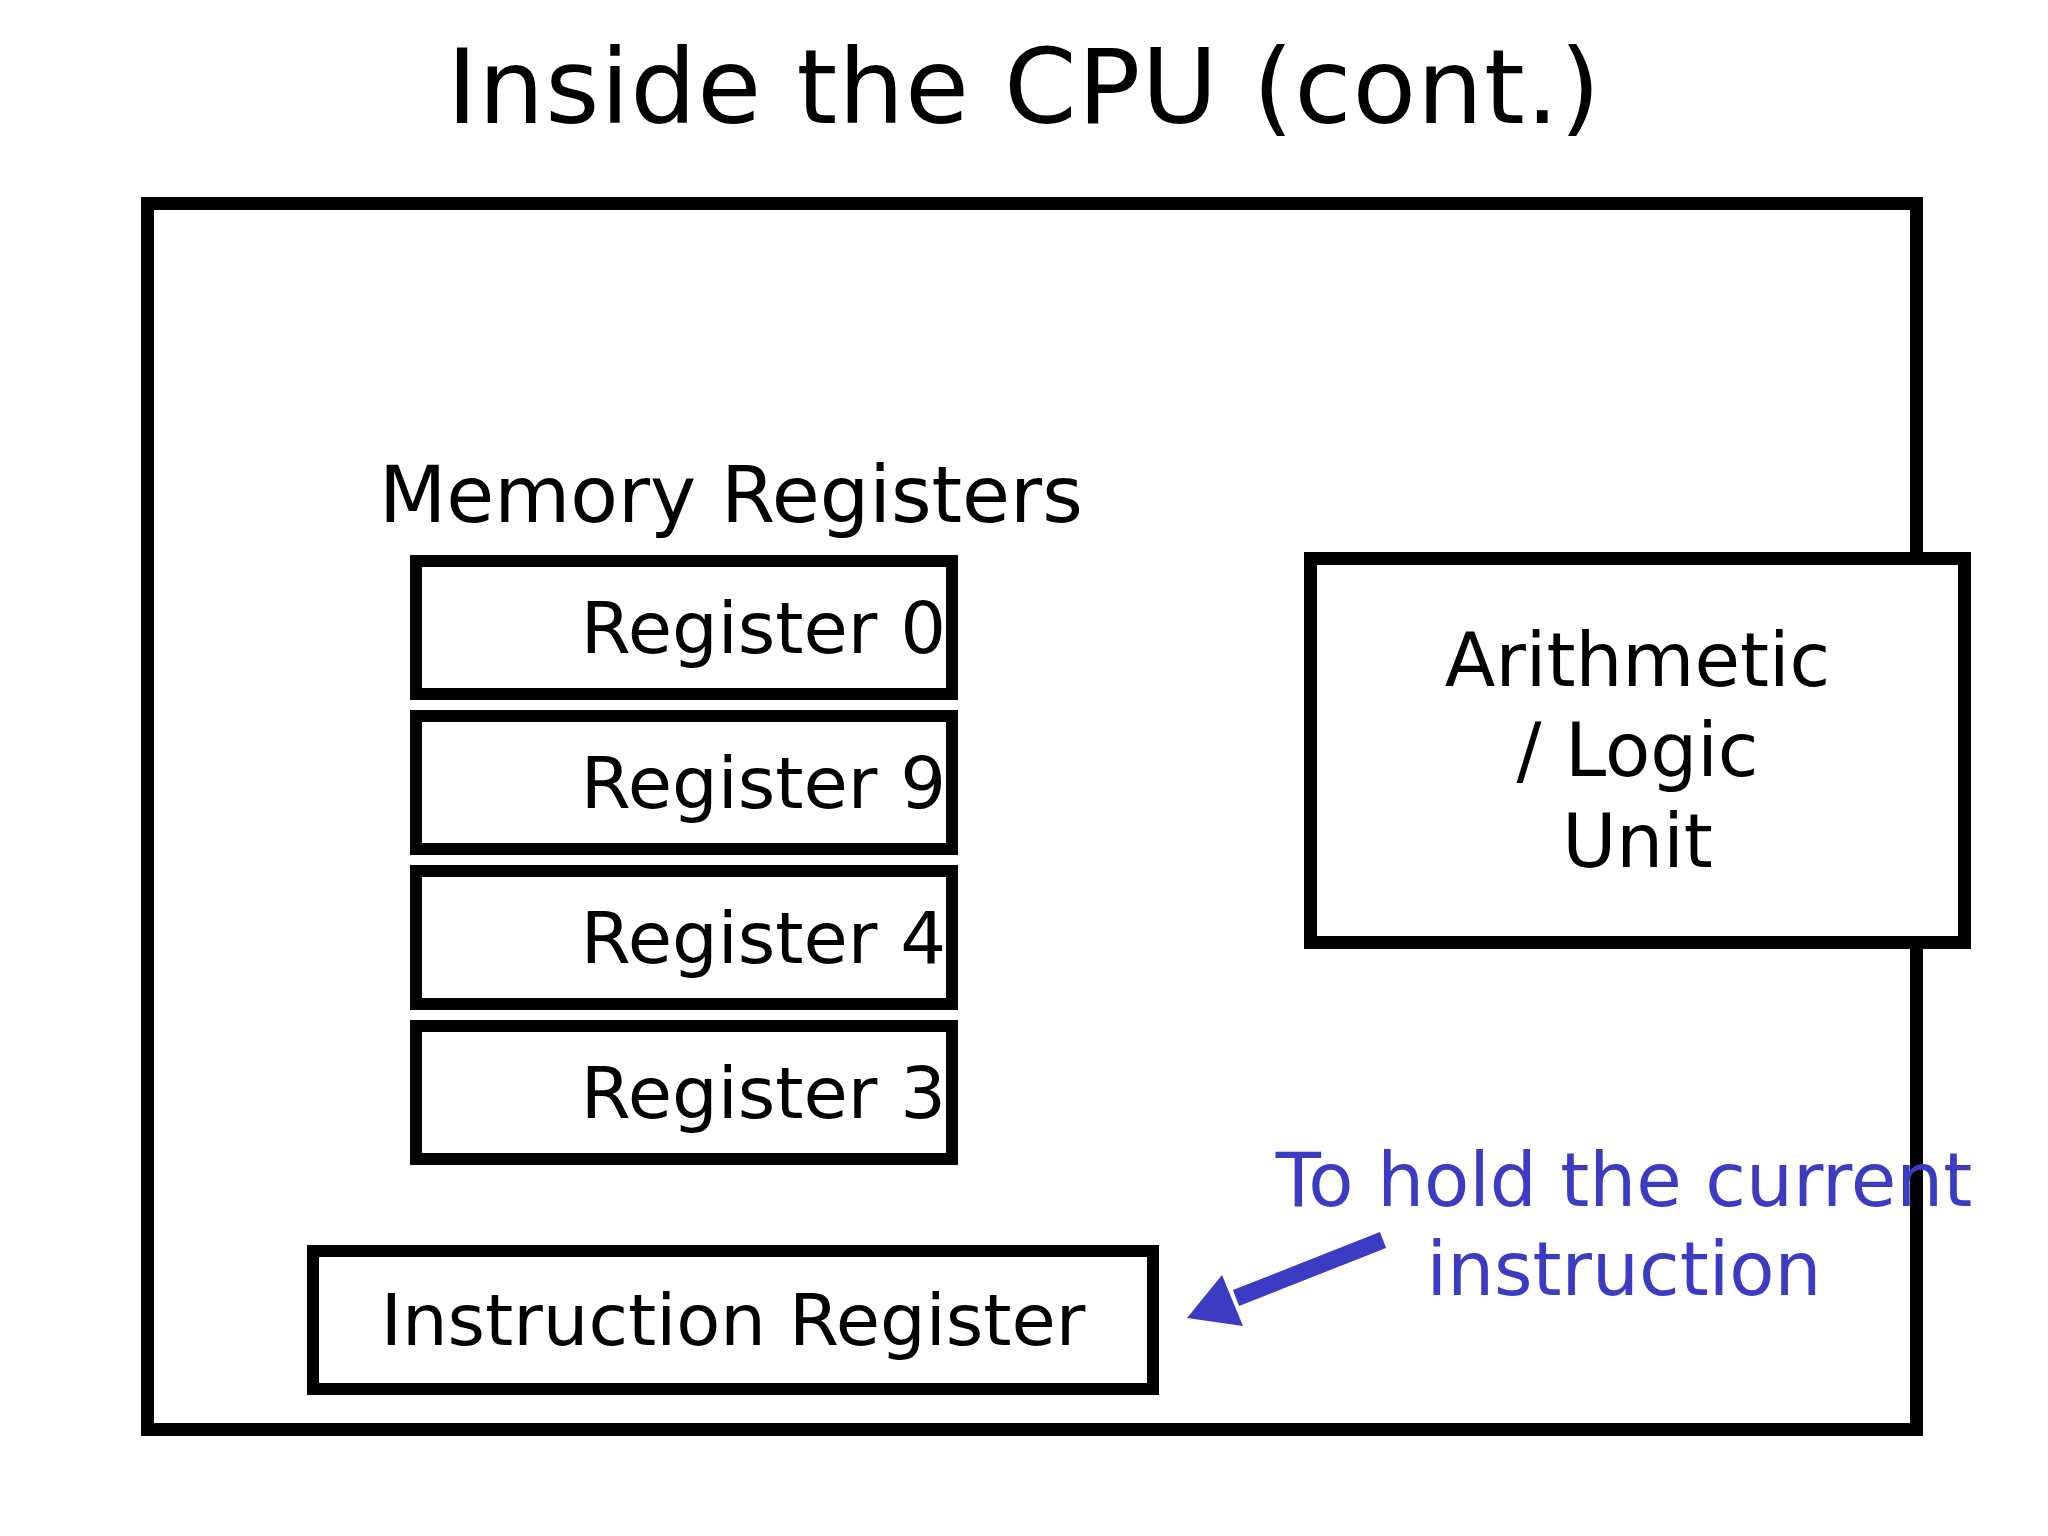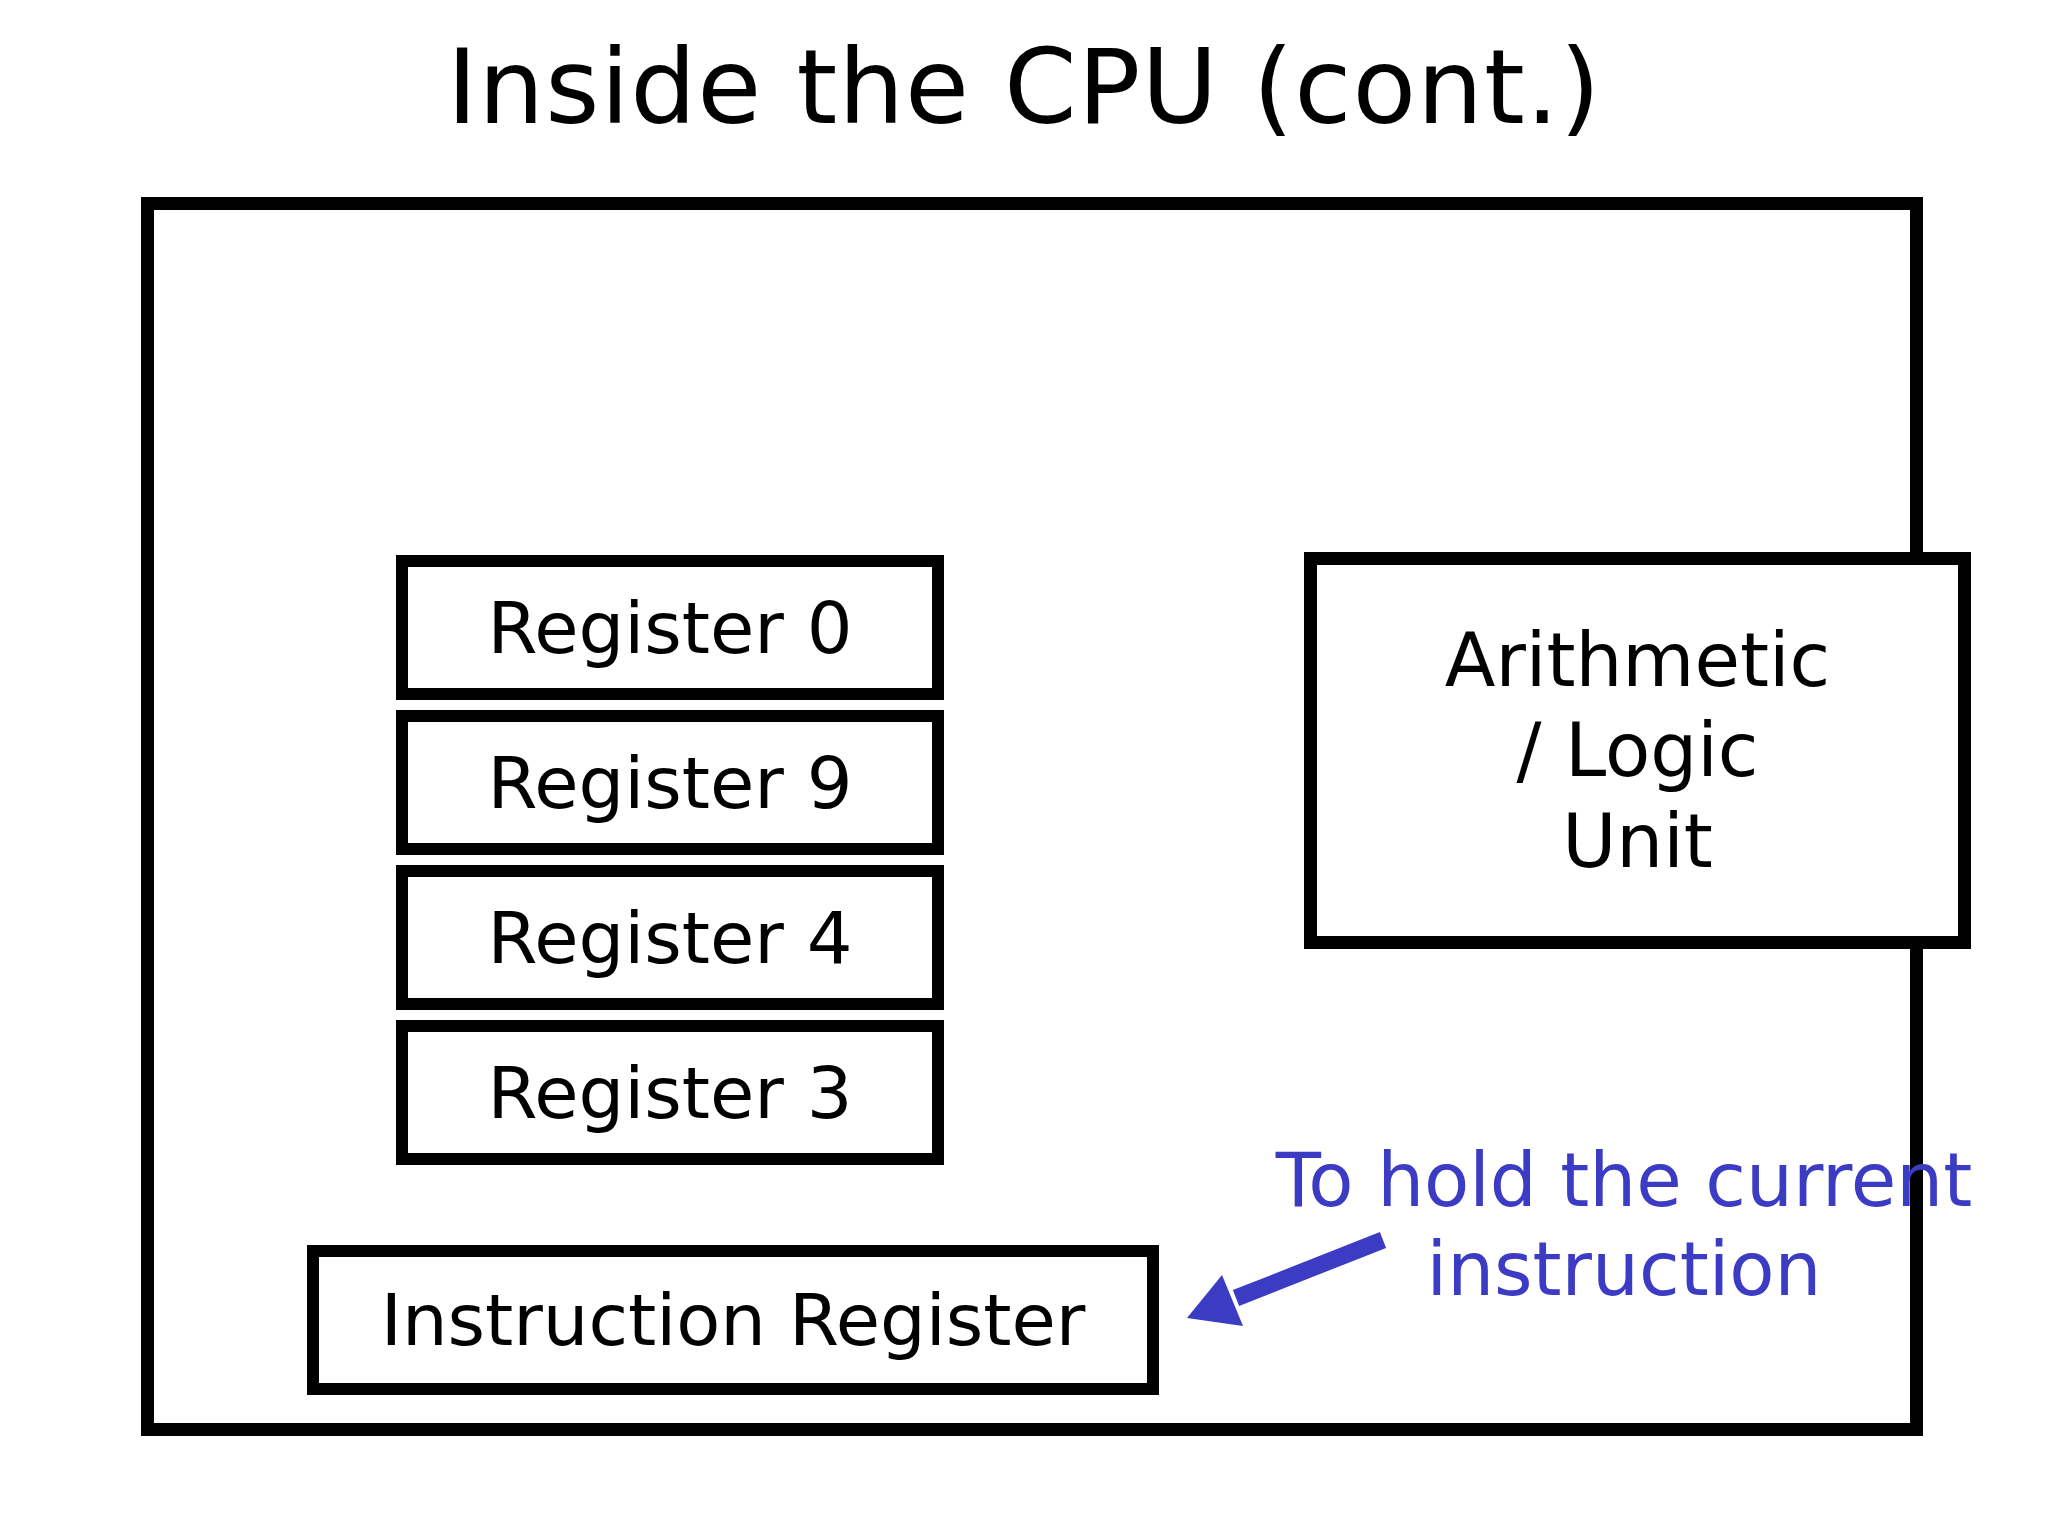--- a/index.html
+++ b/index.html
@@ -30,23 +30,23 @@
     border: 13px solid var(--ink);
     background: var(--background);
   }
 
   .mem-label {
     position: absolute; left: 225px; top: 240px;
     font-size: 78px; white-space: nowrap;
   }
 
   .reg {
-    position: absolute; left: 242px; width: 548px; height: 145px;
+    position: absolute; left: 256px; width: 548px; height: 145px;
     border: 12px solid var(--ink);
-    display: flex; align-items: center; justify-content: center;
+    display: flex; align-items: center; justify-content: flex-end;
     font-size: 72px; white-space: nowrap; background: var(--background);
   }
   .reg0 { top: 345px; }
   .reg1 { top: 500px; }
   .reg2 { top: 655px; }
   .reg3 { top: 810px; }
 
   .alu {
     position: absolute; left: 1150px; top: 342px;
     width: 667px; height: 397px;
@@ -79,20 +79,21 @@
 </style>
 </head>
 <body>
 
 <div class="slide">
 
   <div class="title">Inside the CPU (cont.)</div>
 
   <div class="cpu-box">
 
+    <div class="mem-label">Memory Registers</div>
 
     <div class="reg reg0">
       <span>Register 0</span>
     </div>
     <div class="reg reg1">
       <span>Register 9</span>
     </div>
     <div class="reg reg2">
       <span>Register 4</span>
     </div>

